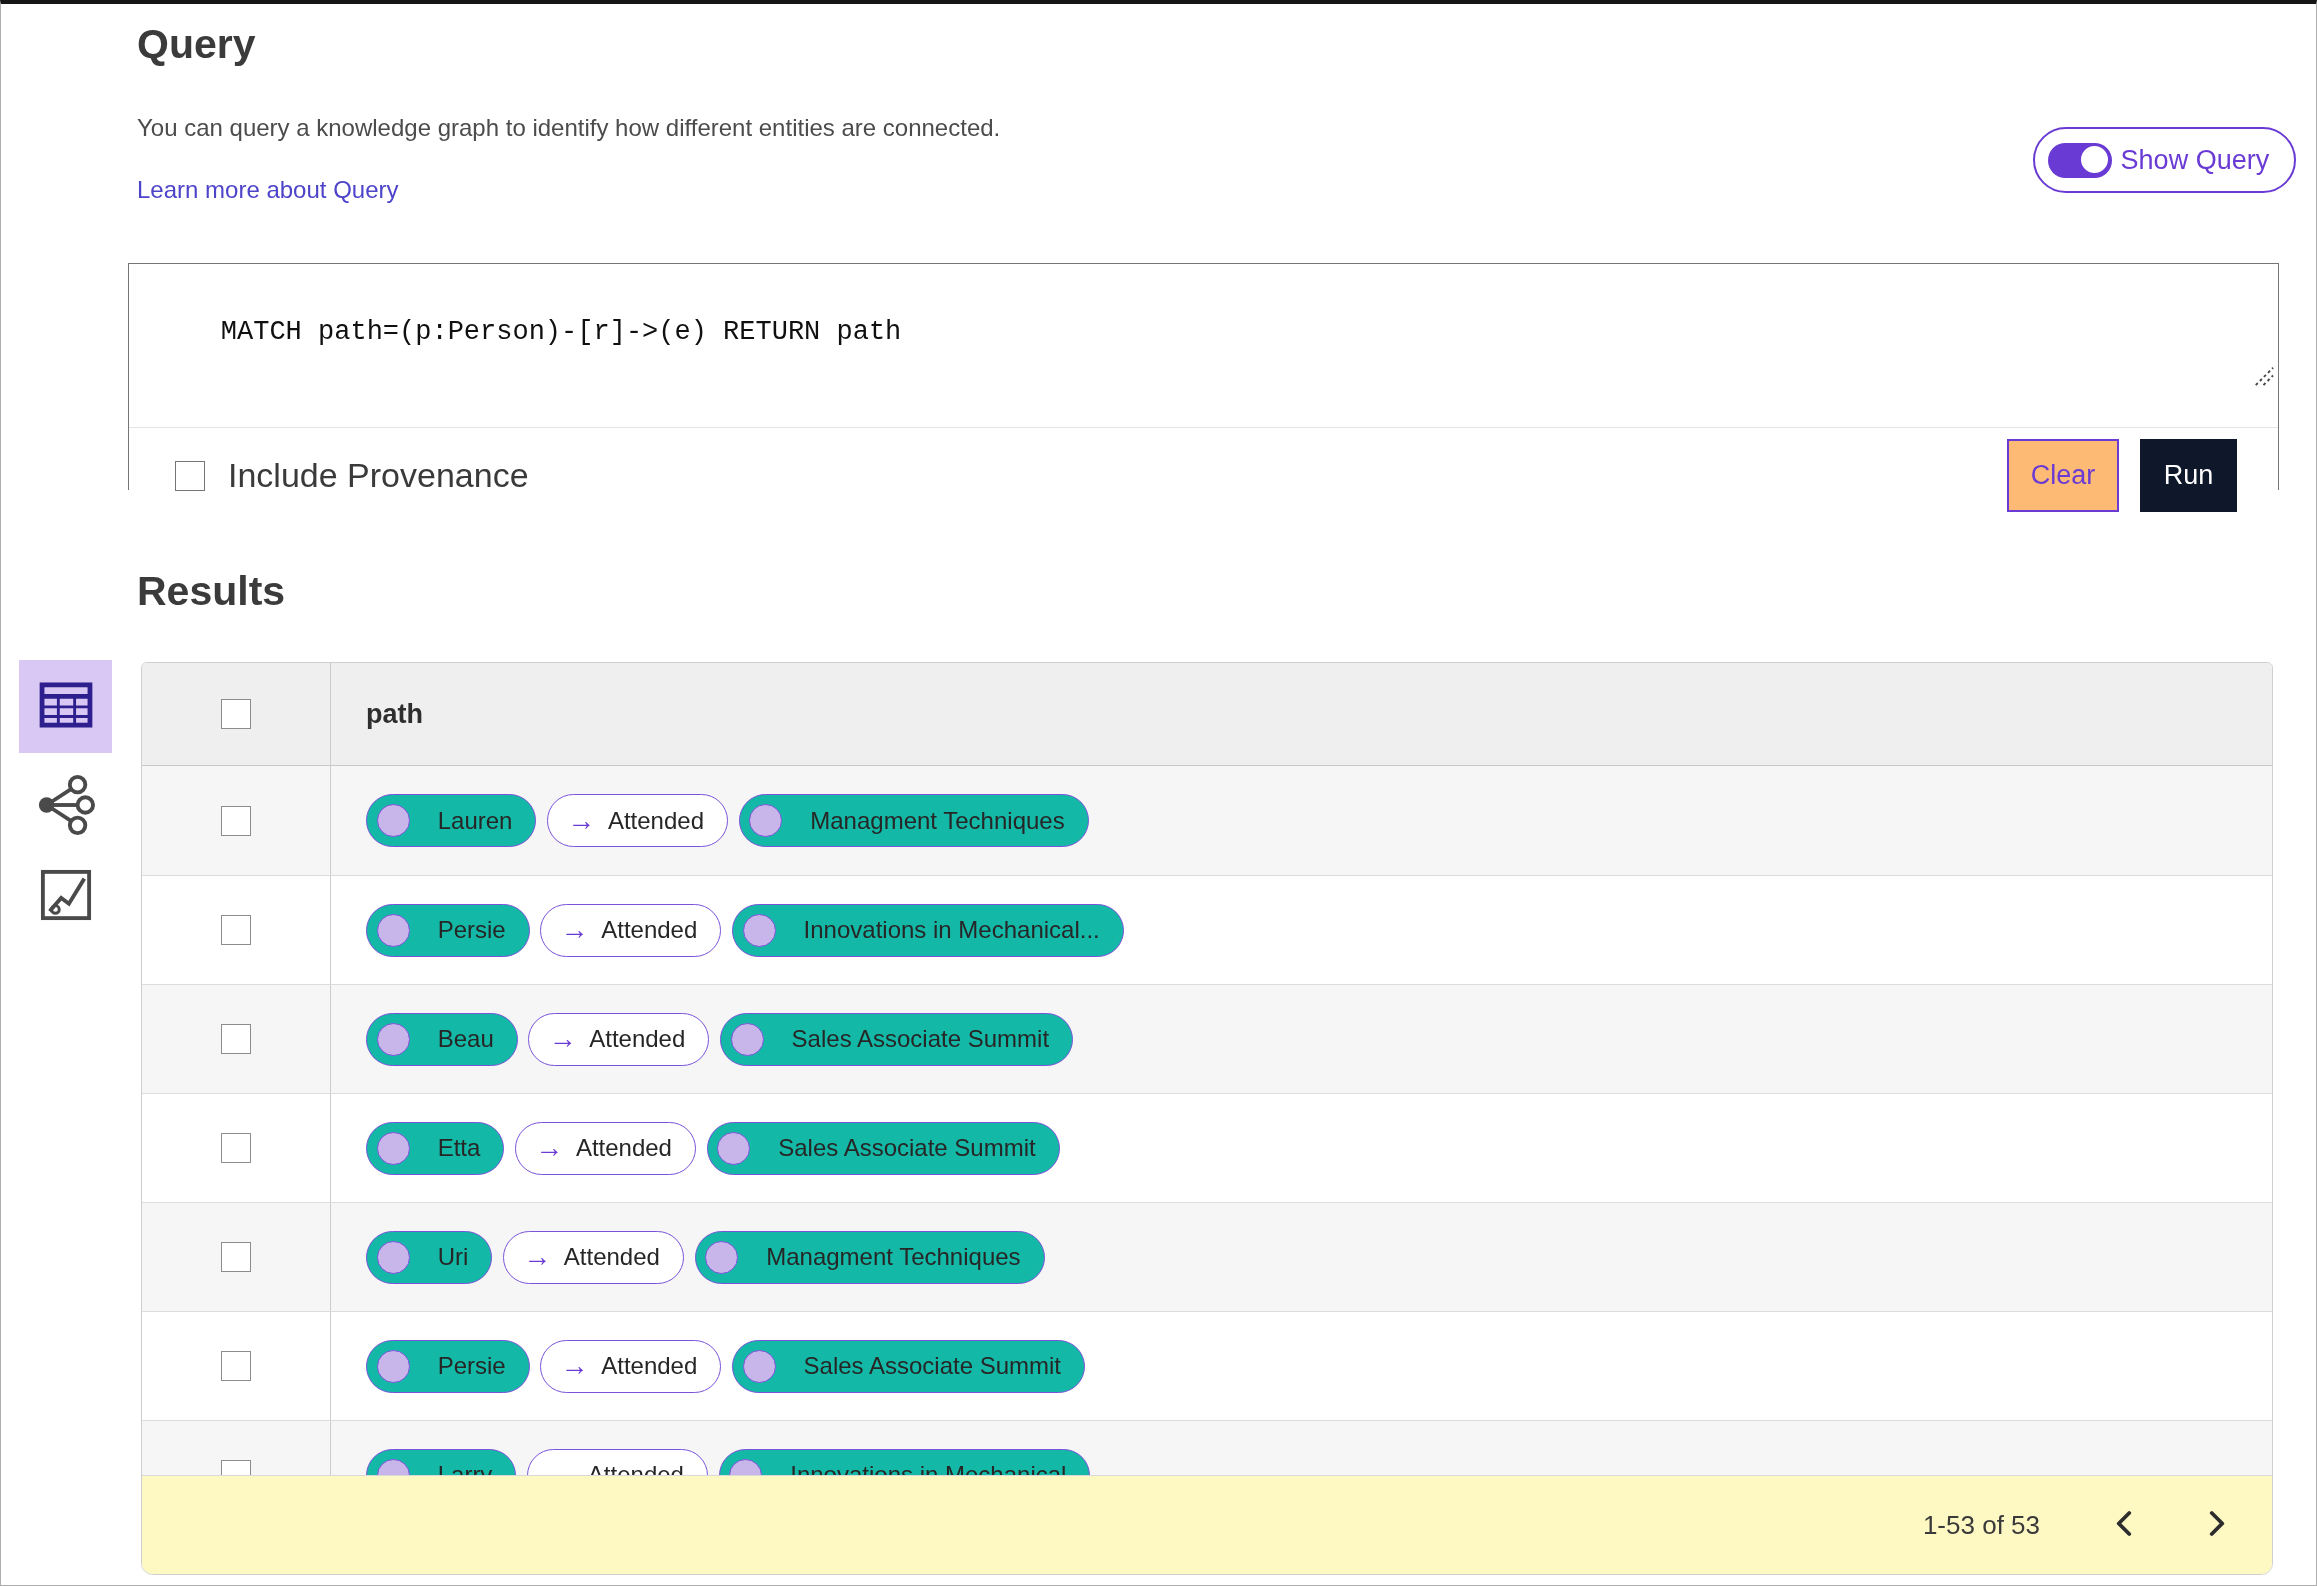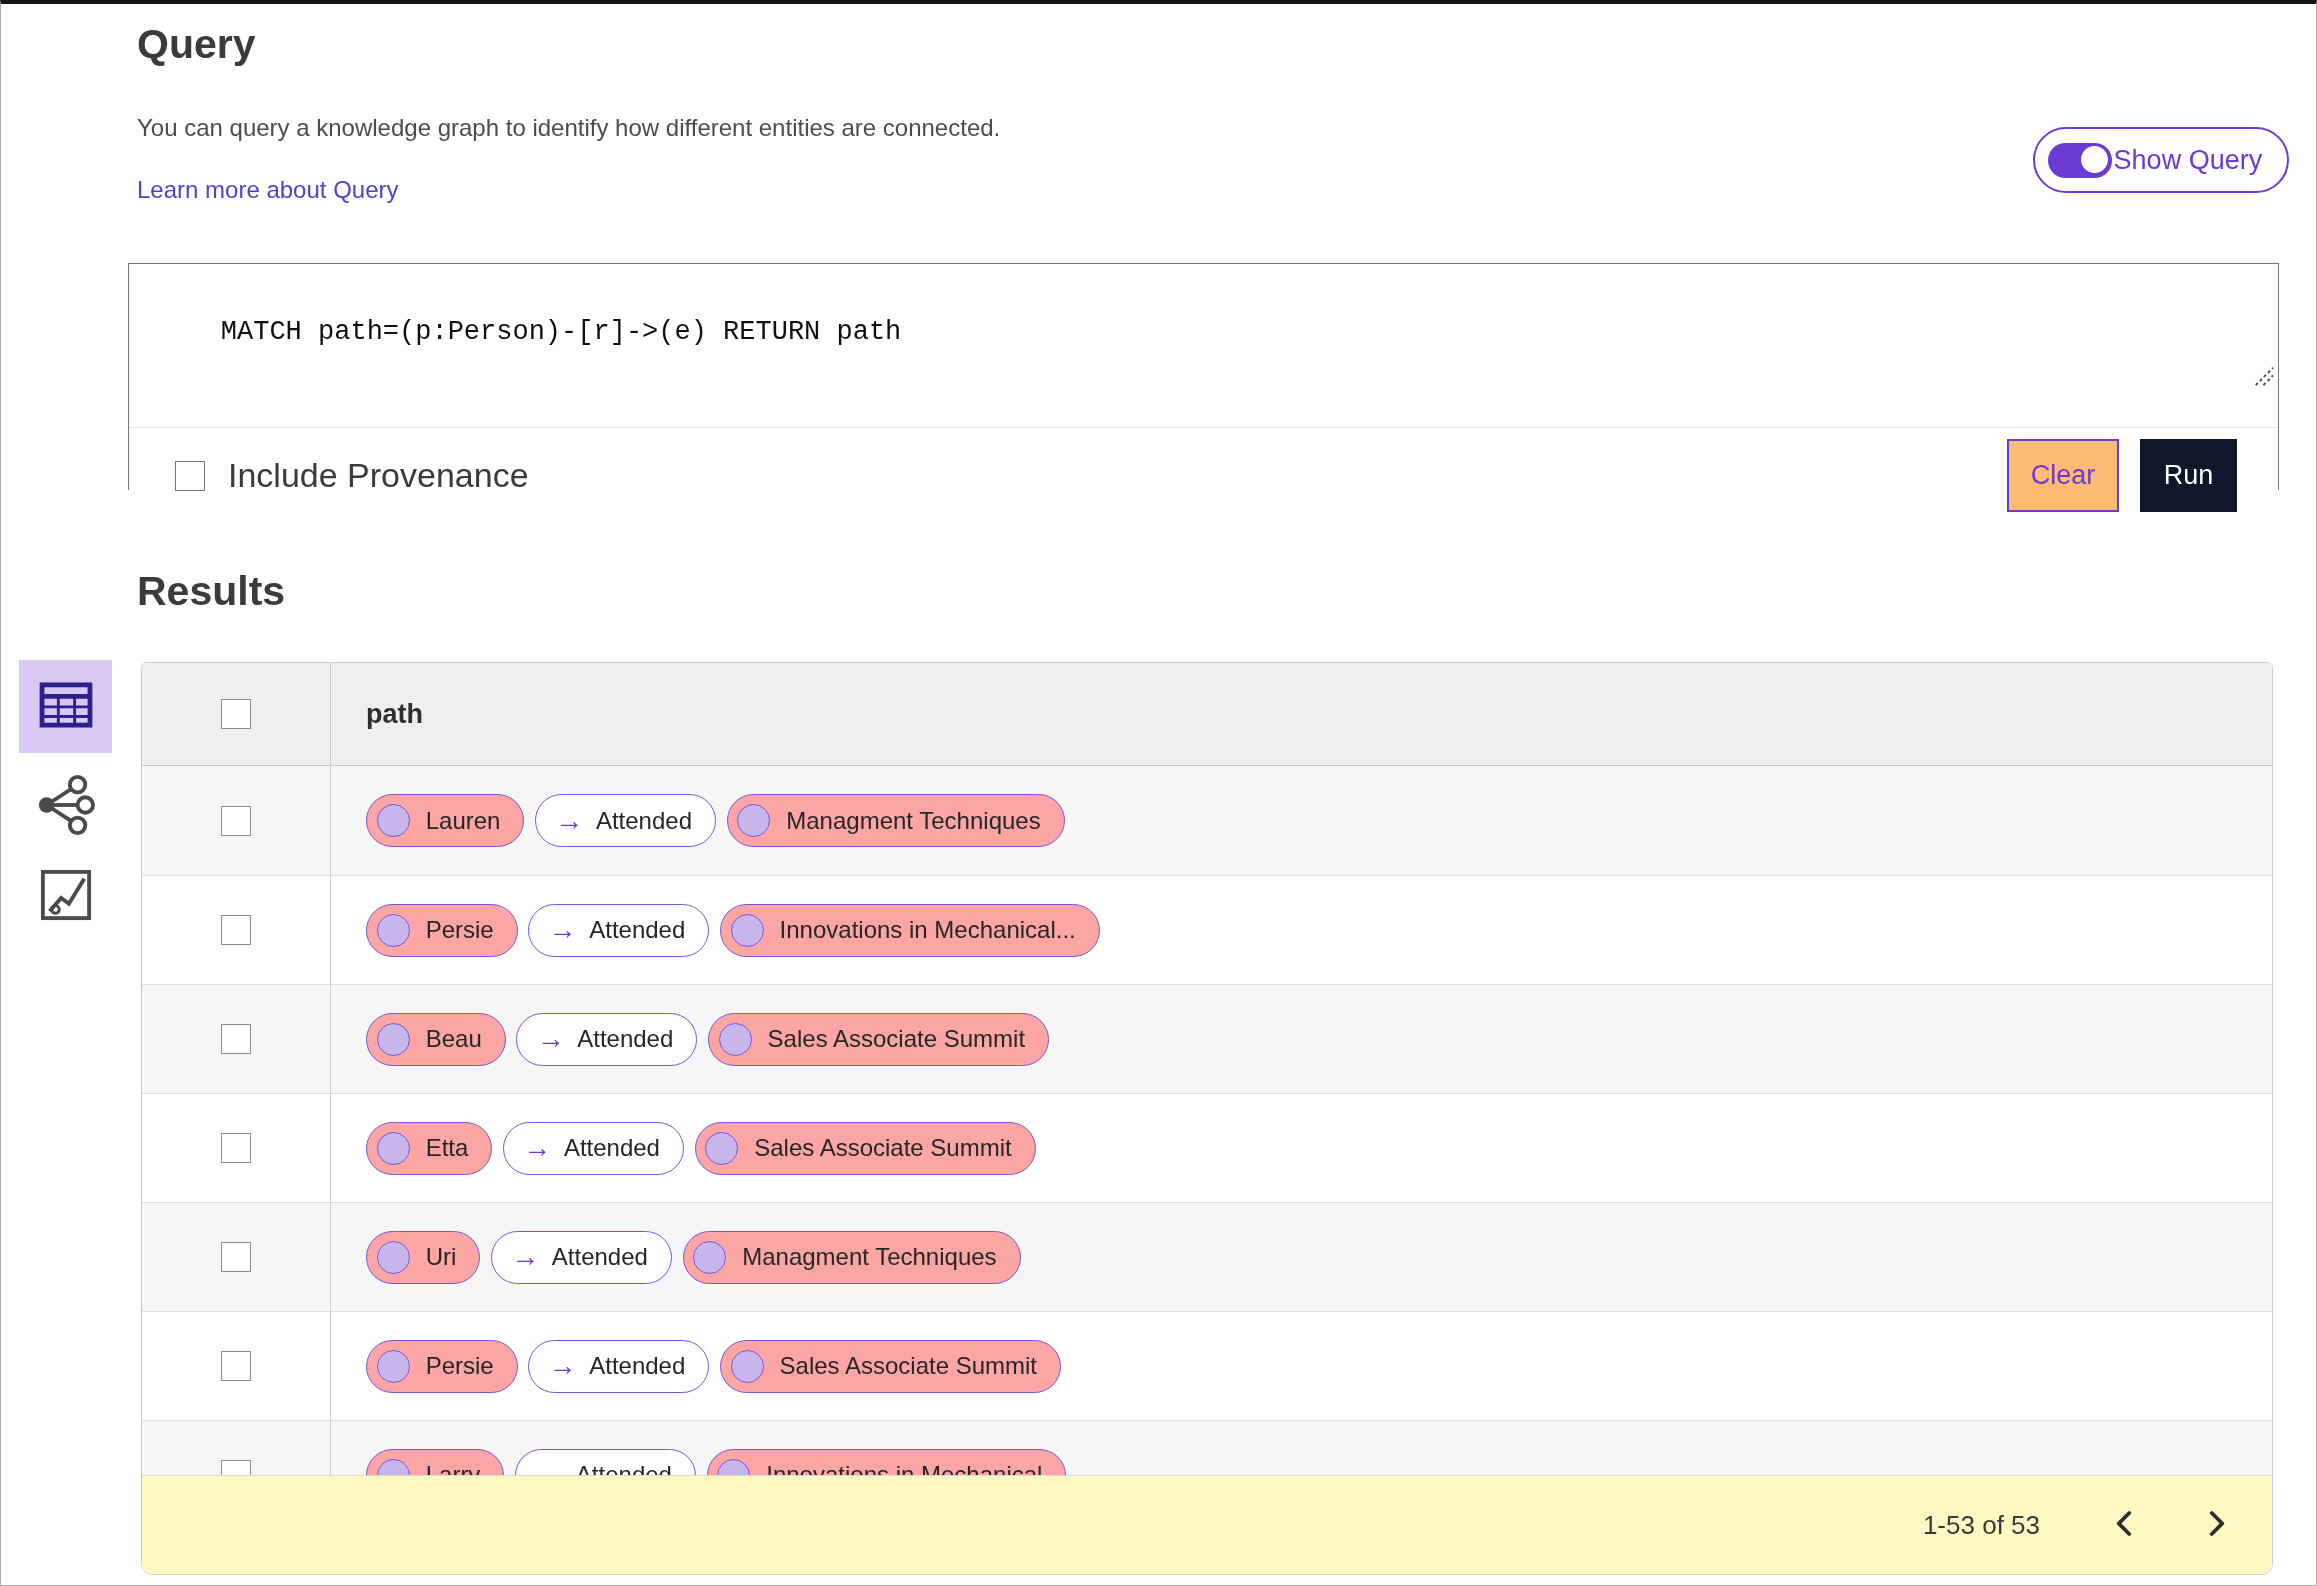--- a/index.html
+++ b/index.html
@@ -8,21 +8,21 @@
   .frame { position:absolute; inset:0; border:1.9px solid #aeaeae; border-top:4.8px solid #161616;
     pointer-events:none; z-index:50; }
 
   
   .page-title { position:absolute; left:137px; top:21px; font-size:41px; font-weight:700; color:#3b3b3b; }
   .page-desc { position:absolute; left:137px; top:114px; font-size:24px; color:#4c4c4c; }
   .learn-link { position:absolute; left:137px; top:176px; font-size:24px; color:#4e44c9; cursor:pointer; }
 
   .show-query { position:absolute; left:2033px; top:127px; height:66px; border:2.9px solid #6a3bd4;
     border-radius:33px; background:#fff; display:inline-flex; align-items:center;
-    padding:0 25px 0 12.6px; gap:2px; cursor:pointer; }
+    padding:0 25px 0 12.6px; gap:9px; cursor:pointer; }
   .toggle-track { width:64px; height:35px; border-radius:17.4px; background:#6a3bd4; position:relative; }
   .toggle-knob { position:absolute; right:1.9px; top:1.9px; width:31px; height:31px; border-radius:50%;
     background:#fff; border:2.9px solid #6a3bd4; }
   .show-query-label { font-size:27px; color:#6a3bd4; }
 
   
   .query-box { position:absolute; left:128px; top:263px; width:2151px; height:227px;
     border:1.9px solid #757575; background:#fff; }
   .query-text { height:164px; border-bottom:1.9px solid #e4e4e4; padding:23px 27px;
     font-family:"Liberation Mono","DejaVu Sans Mono",monospace; font-size:27px; color:#101010;
@@ -55,21 +55,21 @@
   .col-path { display:flex; align-items:center; padding-left:35px; font-size:27px; font-weight:700; color:#2e2e2e; }
   .t-body { height:709px; overflow:hidden; }
   .t-row { height:109px; display:flex; background:#fff; }
   .t-row + .t-row { border-top:1px solid #dcdcdc; }
   .t-row.alt { background:#f6f6f6; }
   .cell-path { flex:1; display:flex; align-items:center; gap:10.6px; padding-left:35px; }
 
   .chip { height:53px; border:1.9px solid #7b53da; border-radius:27px; display:inline-flex;
     align-items:center; font-size:24px; color:#262626; cursor:pointer; white-space:nowrap; }
   .chip .dot { width:33px; height:33px; border-radius:50%; background:#c8b6ea; border:1.9px solid #7b53da; flex:none; }
-  .chip.node { background:#fca5a5; padding:0 23px 0 9.7px; gap:16px; }
+  .chip.node { background:#14b8a6; padding:0 23px 0 9.7px; gap:28px; }
   .chip.rel { background:#ffffff; padding:0 23px 0 19.3px; gap:12.6px; }
   .chip.rel .arrow { color:#6a3bd4; font-size:28px; line-height:1; }
 
   .t-footer { height:99px; border-top:1px solid #d9d9d9; background:#fef9c3; display:flex;
     align-items:center; justify-content:flex-end; padding-right:44px; }
   .range-label { font-size:26px; color:#3a3a3a; }
   .pg-btn { background:none; border:none; cursor:pointer; margin-left:73px; display:flex; align-items:center; }
 </style>
 </head>
 <body>

